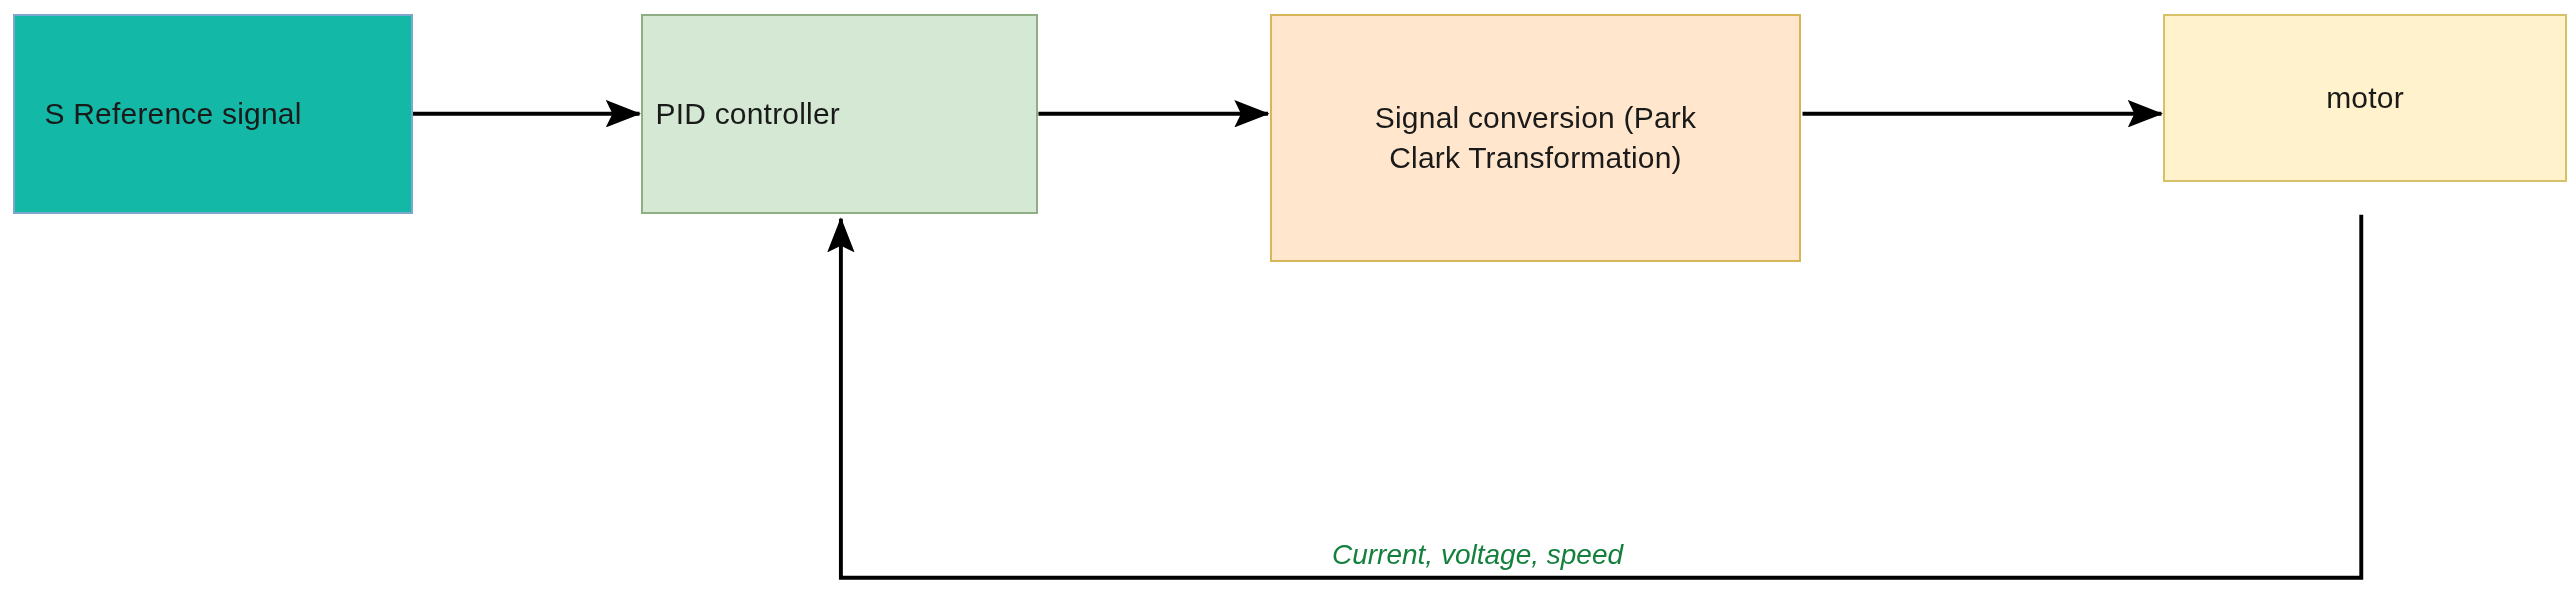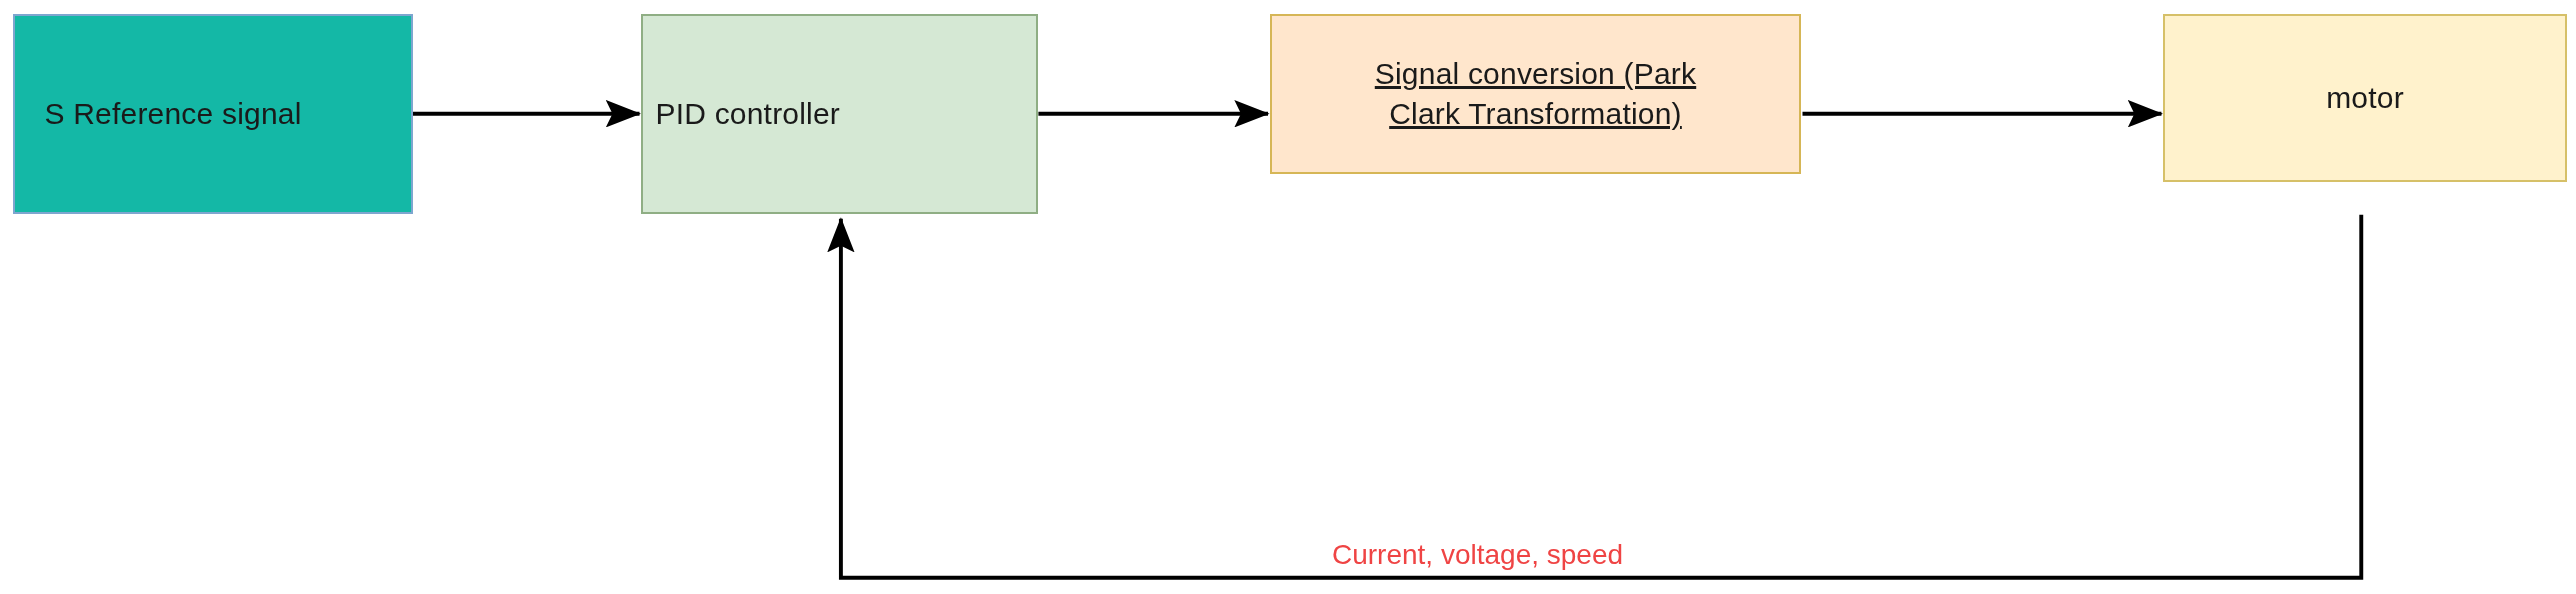--- a/index.html
+++ b/index.html
@@ -50,26 +50,25 @@
   #node-pid {
     left: 641px; top: 14px; width: 397px; height: 200px;
     background: #d5e8d4;
     border-color: #8fae84;
     justify-content: center;
     padding: 0 12.5px;
   }
   #node-pid .node-label { text-align: left; }
 
   #node-conversion {
-    left: 1270px; top: 14px; width: 531px; height: 160px;
+    left: 1270px; top: 14px; width: 531px; height: 248px;
     background: #ffe6cc;
     border-color: #d6b656;
     justify-content: center;
     padding: 0 20px;
-    text-decoration: underline;
   }
   #node-conversion .node-label { text-align: center; }
 
   #node-motor {
     left: 2163px; top: 14px; width: 404px; height: 168px;
     background: #fff2cc;
     border-color: #d6c068;
     justify-content: center;
     padding: 0 12.5px;
   }
@@ -83,22 +82,23 @@
     height: 595px;
     pointer-events: none;
   }
 
   
   #feedback-label {
     position: absolute;
     left: 1332px;
     top: 539px;
     font-size: 28px;
-    color: #ef4444;
+    color: #15803d;
     white-space: nowrap;
+    font-style: italic;
   }
 </style>
 </head>
 <body>
 
 <div id="canvas">
 
   <svg id="connectors" viewBox="0 0 3287 759" width="2576" height="595" xmlns="http://www.w3.org/2000/svg">
     <defs>
       <marker id="arrowhead" markerWidth="9" markerHeight="7" refX="8.6" refY="3.5" orient="auto" markerUnits="strokeWidth">

